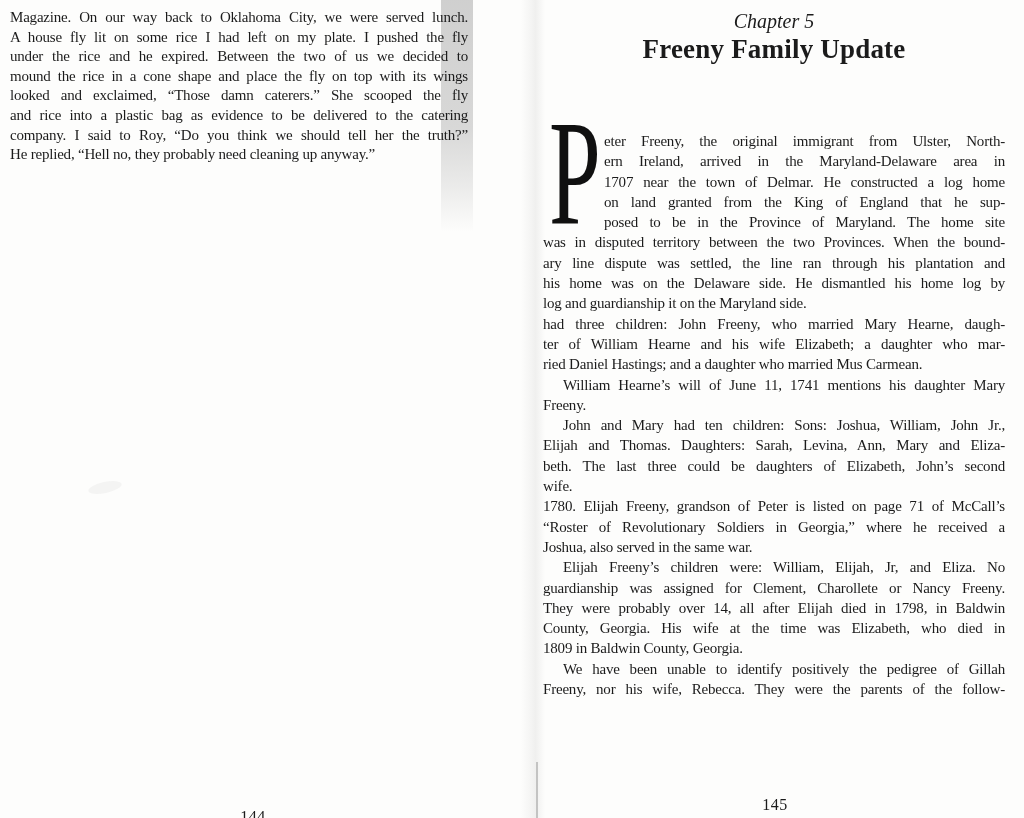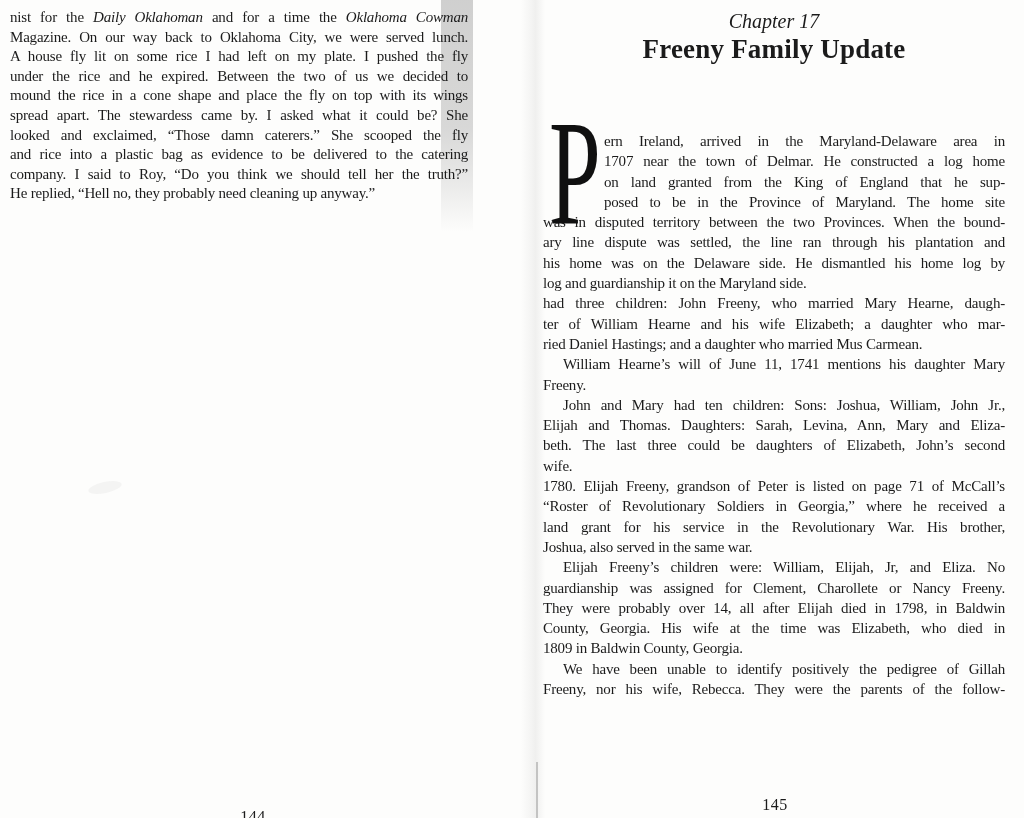--- a/index.html
+++ b/index.html
@@ -98,61 +98,59 @@
 <body>
 
 <div class="spread">
 
   <div class="shadow-strip"></div>
   <div class="gutter-band"></div>
   <div class="gutter-line"></div>
   <div class="ink-smudge"></div>
 
   <div class="text-block lp-body">
-    <div class="line lp-line"><span>nist for the </span><span class="it">Daily Oklahoman</span><span> and for a time the </span><span class="it">Oklahoma Cowman</span></div>
     <div class="line lp-line">Magazine. On our way back to Oklahoma City, we were served lunch.</div>
     <div class="line lp-line">A house fly lit on some rice I had left on my plate. I pushed the fly</div>
     <div class="line lp-line">under the rice and he expired. Between the two of us we decided to</div>
     <div class="line lp-line">mound the rice in a cone shape and place the fly on top with its wings</div>
-    <div class="line lp-line">spread apart. The stewardess came by. I asked what it could be? She</div>
     <div class="line lp-line">looked and exclaimed, “Those damn caterers.” She scooped the fly</div>
     <div class="line lp-line">and rice into a plastic bag as evidence to be delivered to the catering</div>
     <div class="line lp-line">company. I said to Roy, “Do you think we should tell her the truth?”</div>
     <div class="line lp-line al">He replied, “Hell no, they probably need cleaning up anyway.”</div>
   </div>
 
   <div class="page-number pn-left">144</div>
 
   <div class="text-block chapter-head">
-    <div class="chapter-number">Chapter 17</div>
+    <div class="chapter-number">Chapter 5</div>
     <div class="chapter-title">Freeny Family Update</div>
   </div>
 
   <div class="text-block rp-body">
     <span class="drop-cap">P</span>
+    <div class="line rp-line pad">eter Freeny, the original immigrant from Ulster, North-</div>
     <div class="line rp-line pad">ern Ireland, arrived in the Maryland-Delaware area in</div>
     <div class="line rp-line pad">1707 near the town of Delmar. He constructed a log home</div>
     <div class="line rp-line pad">on land granted from the King of England that he sup-</div>
     <div class="line rp-line pad">posed to be in the Province of Maryland. The home site</div>
     <div class="line rp-line">was in disputed territory between the two Provinces. When the bound-</div>
     <div class="line rp-line">ary line dispute was settled, the line ran through his plantation and</div>
     <div class="line rp-line">his home was on the Delaware side. He dismantled his home log by</div>
     <div class="line rp-line al">log and guardianship it on the Maryland side.</div>
     <div class="line rp-line">had three children: John Freeny, who married Mary Hearne, daugh-</div>
     <div class="line rp-line">ter of William Hearne and his wife Elizabeth; a daughter who mar-</div>
     <div class="line rp-line al">ried Daniel Hastings; and a daughter who married Mus Carmean.</div>
     <div class="line rp-line ind">William Hearne’s will of June 11, 1741 mentions his daughter Mary</div>
     <div class="line rp-line al">Freeny.</div>
     <div class="line rp-line ind">John and Mary had ten children: Sons: Joshua, William, John Jr.,</div>
     <div class="line rp-line">Elijah and Thomas. Daughters: Sarah, Levina, Ann, Mary and Eliza-</div>
     <div class="line rp-line">beth. The last three could be daughters of Elizabeth, John’s second</div>
     <div class="line rp-line al">wife.</div>
     <div class="line rp-line">1780. Elijah Freeny, grandson of Peter is listed on page 71 of McCall’s</div>
     <div class="line rp-line">“Roster of Revolutionary Soldiers in Georgia,” where he received a</div>
-    <div class="line rp-line">land grant for his service in the Revolutionary War. His brother,</div>
     <div class="line rp-line al">Joshua, also served in the same war.</div>
     <div class="line rp-line ind">Elijah Freeny’s children were: William, Elijah, Jr, and Eliza. No</div>
     <div class="line rp-line">guardianship was assigned for Clement, Charollete or Nancy Freeny.</div>
     <div class="line rp-line">They were probably over 14, all after Elijah died in 1798, in Baldwin</div>
     <div class="line rp-line">County, Georgia. His wife at the time was Elizabeth, who died in</div>
     <div class="line rp-line al">1809 in Baldwin County, Georgia.</div>
     <div class="line rp-line ind">We have been unable to identify positively the pedigree of Gillah</div>
     <div class="line rp-line">Freeny, nor his wife, Rebecca. They were the parents of the follow-</div>
   </div>
 

